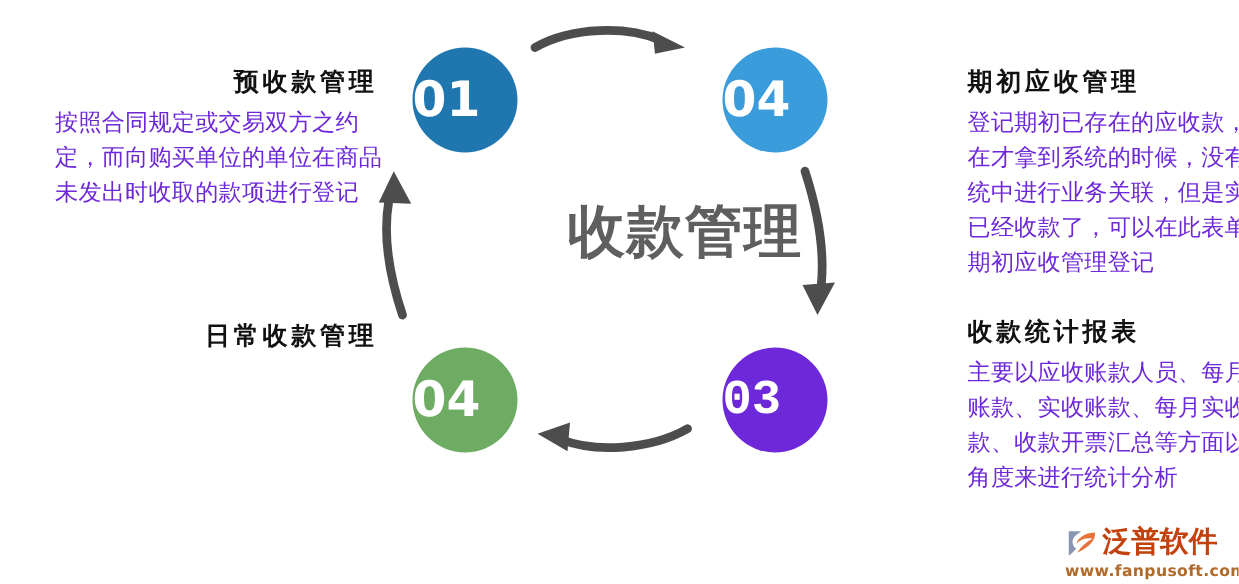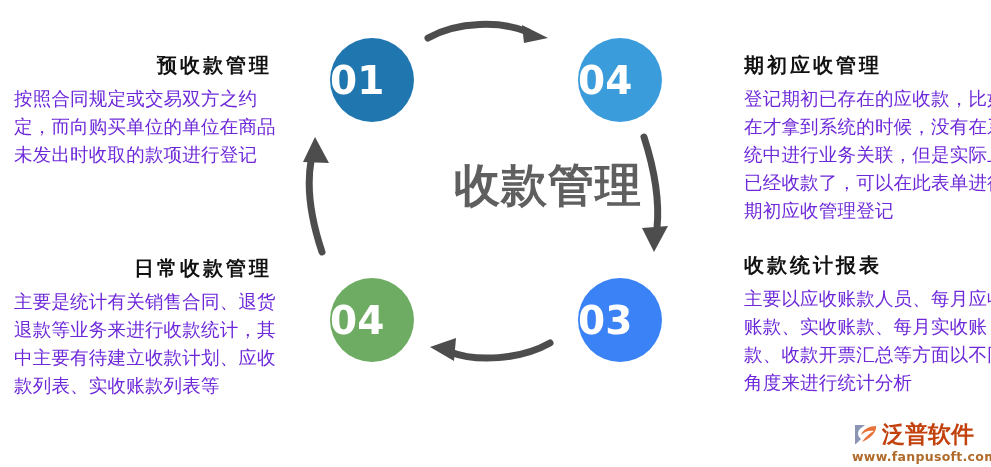--- a/index.html
+++ b/index.html
@@ -15,20 +15,21 @@
     width: 991px;
     height: 467px;
     background: #ffffff;
     overflow: hidden;
   }
 
   
   .block {
     position: absolute;
     width: 272px;
+    margin-left: 30px;
   }
   .block-title {
     font-size: 20px;
     font-weight: bold;
     color: #111111;
     letter-spacing: 3px;
     line-height: 1.35;
     margin: 0 0 6px 0;
   }
   .block-body {
@@ -126,40 +127,39 @@
 
 <div id="canvas" style="background: rgb(255, 255, 255);">
 
   <div class="block align-right" id="block-preorder">
     <div class="block-title">预收款管理</div>
     <div class="block-body">按照合同规定或交易双方之约定，而向购买单位的单位在商品未发出时收取的款项进行登记</div>
   </div>
 
   <div class="block align-right" id="block-daily">
     <div class="block-title">日常收款管理</div>
-    <div class="block-body">主要是统计有关销售合同、退货退款等业务来进行收款统计，其中主要有待建立收款计划、应收款列表、实收账款列表等</div>
   </div>
 
   <div class="block align-left" id="block-opening">
     <div class="block-title">期初应收管理</div>
     <div class="block-body">登记期初已存在的应收款，比如在才拿到系统的时候，没有在系统中进行业务关联，但是实际上已经收款了，可以在此表单进行期初应收管理登记</div>
   </div>
 
   <div class="block align-left" id="block-report">
     <div class="block-title">收款统计报表</div>
     <div class="block-body">主要以应收账款人员、每月应收账款、实收账款、每月实收账款、收款开票汇总等方面以不同角度来进行统计分析</div>
   </div>
 
   <div class="circle" id="circle-01" style="background: rgb(32, 119, 176);">
     <span>01</span>
   </div>
   <div class="circle" id="circle-02" style="background: rgb(59, 156, 220);">
     <span>04</span>
   </div>
-  <div class="circle" id="circle-03" style="background: #3b82f6;">
+  <div class="circle" id="circle-03" style="background: #6d28d9; font-family: Liberation Mono, monospace;">
     <span>03</span>
   </div>
   <div class="circle" id="circle-04" style="background: rgb(111, 172, 99);">
     <span>04</span>
   </div>
 
   <div id="center-title">收款管理</div>
 
   <svg class="arrow-svg" id="arrow-top" width="130" height="40" viewBox="0 0 130 40">
     <path d="M4,20 C34,3 78,3 104,14" stroke="#4d4d4d" stroke-width="7" fill="none" stroke-linecap="round"></path>

